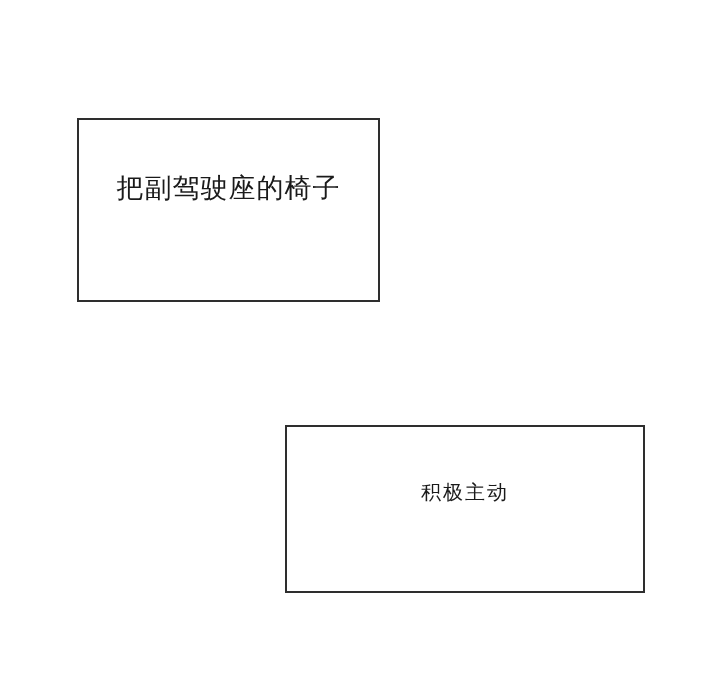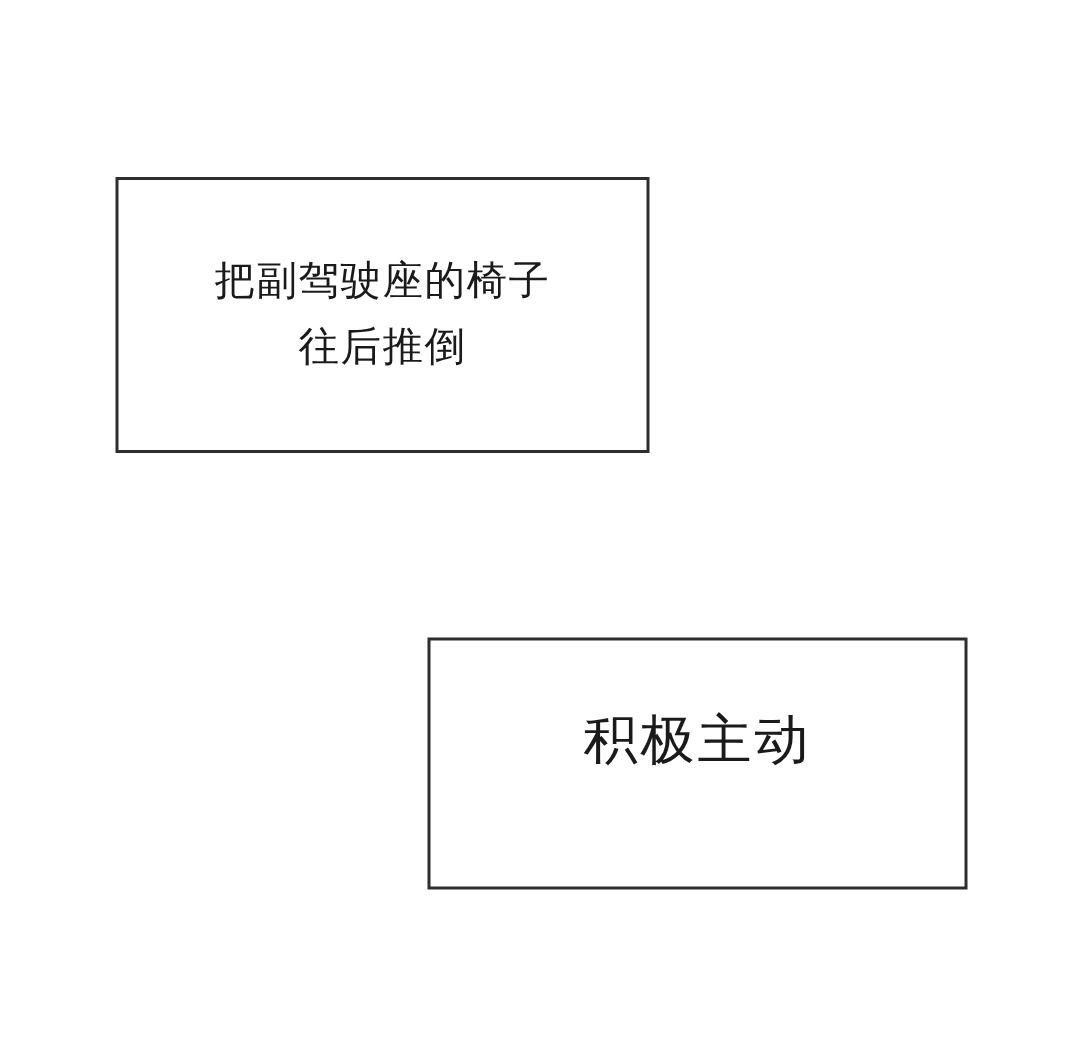--- a/index.html
+++ b/index.html
@@ -29,21 +29,21 @@
     box-sizing: border-box;
     display: flex;
     flex-direction: column;
     align-items: center;
   }
 
   
   .speech-box--one {
     left: 77px;
     top: 118px;
-    width: 356px;
+    width: 303px;
     height: 184px;
     justify-content: flex-start;
     padding-top: 46px;
   }
 
   
   .speech-box--two {
     left: 285px;
     top: 425px;
     width: 360px;
@@ -57,31 +57,31 @@
     text-align: center;
     color: #1a1a1a;
     font-size: 27px;
     line-height: 44px;
     letter-spacing: 1px;
     white-space: nowrap;
     font-weight: 400;
   }
 
   .speech-line--small {
-    font-size: 36px;
+    font-size: 20px;
     letter-spacing: 2px;
+    font-family: Liberation Mono, monospace;
   }
 </style>
 </head>
 <body>
 
 <div class="comic-page">
 
   <div class="speech-box speech-box--one">
     <span class="speech-line">把副驾驶座的椅子</span>
-    <span class="speech-line">往后推倒</span>
   </div>
 
   <div class="speech-box speech-box--two">
     <span class="speech-line speech-line--small">积极主动</span>
   </div>
 
 </div>
 
 </body></html>

